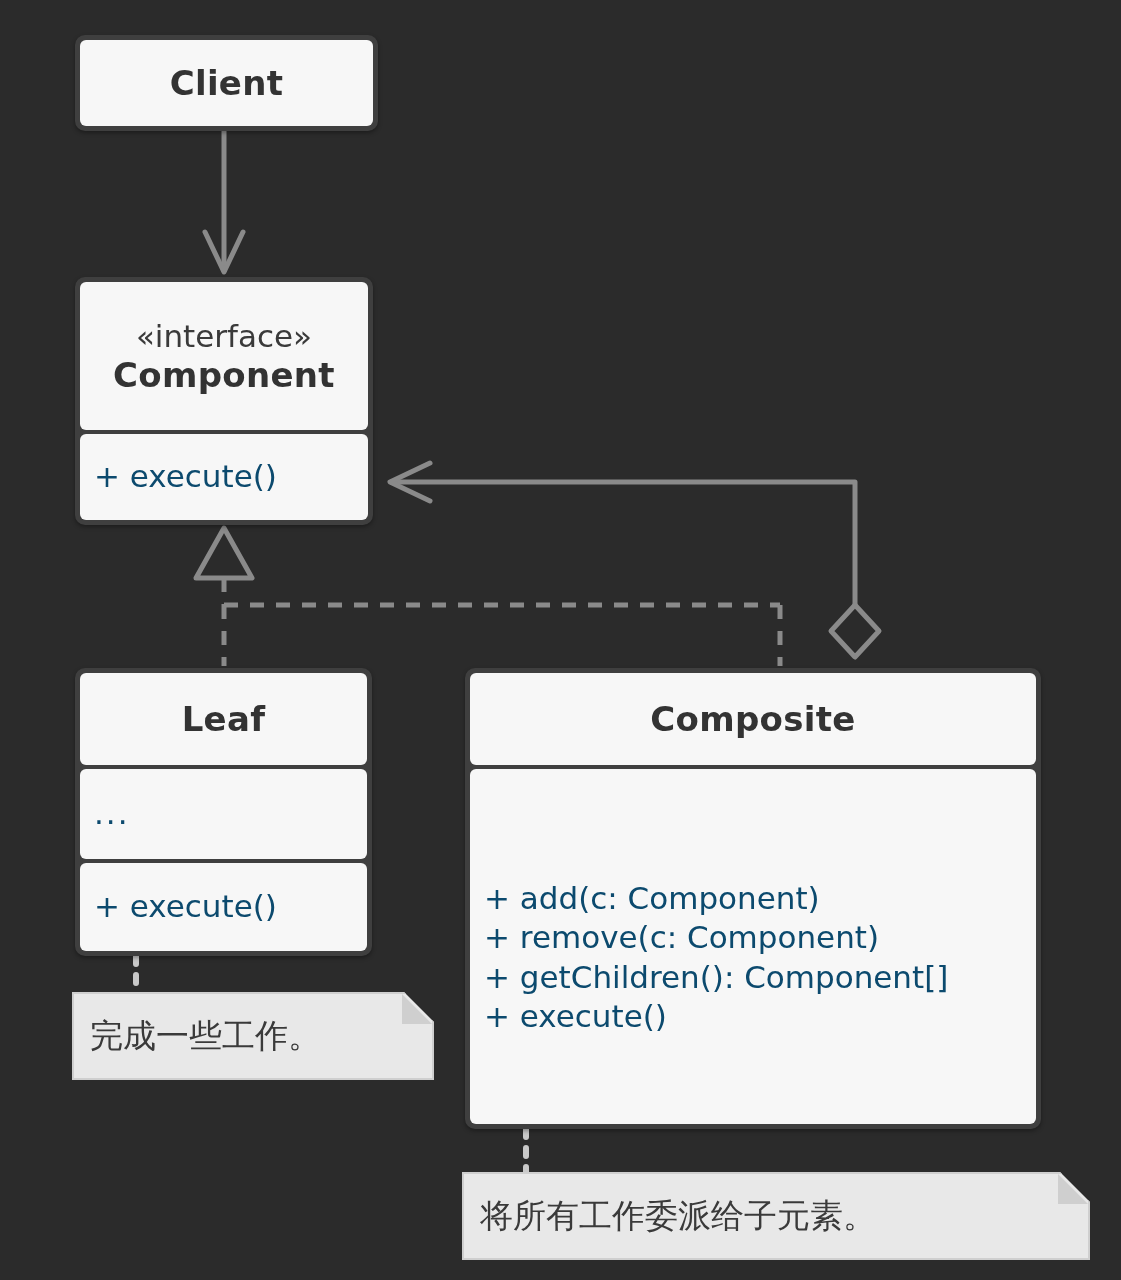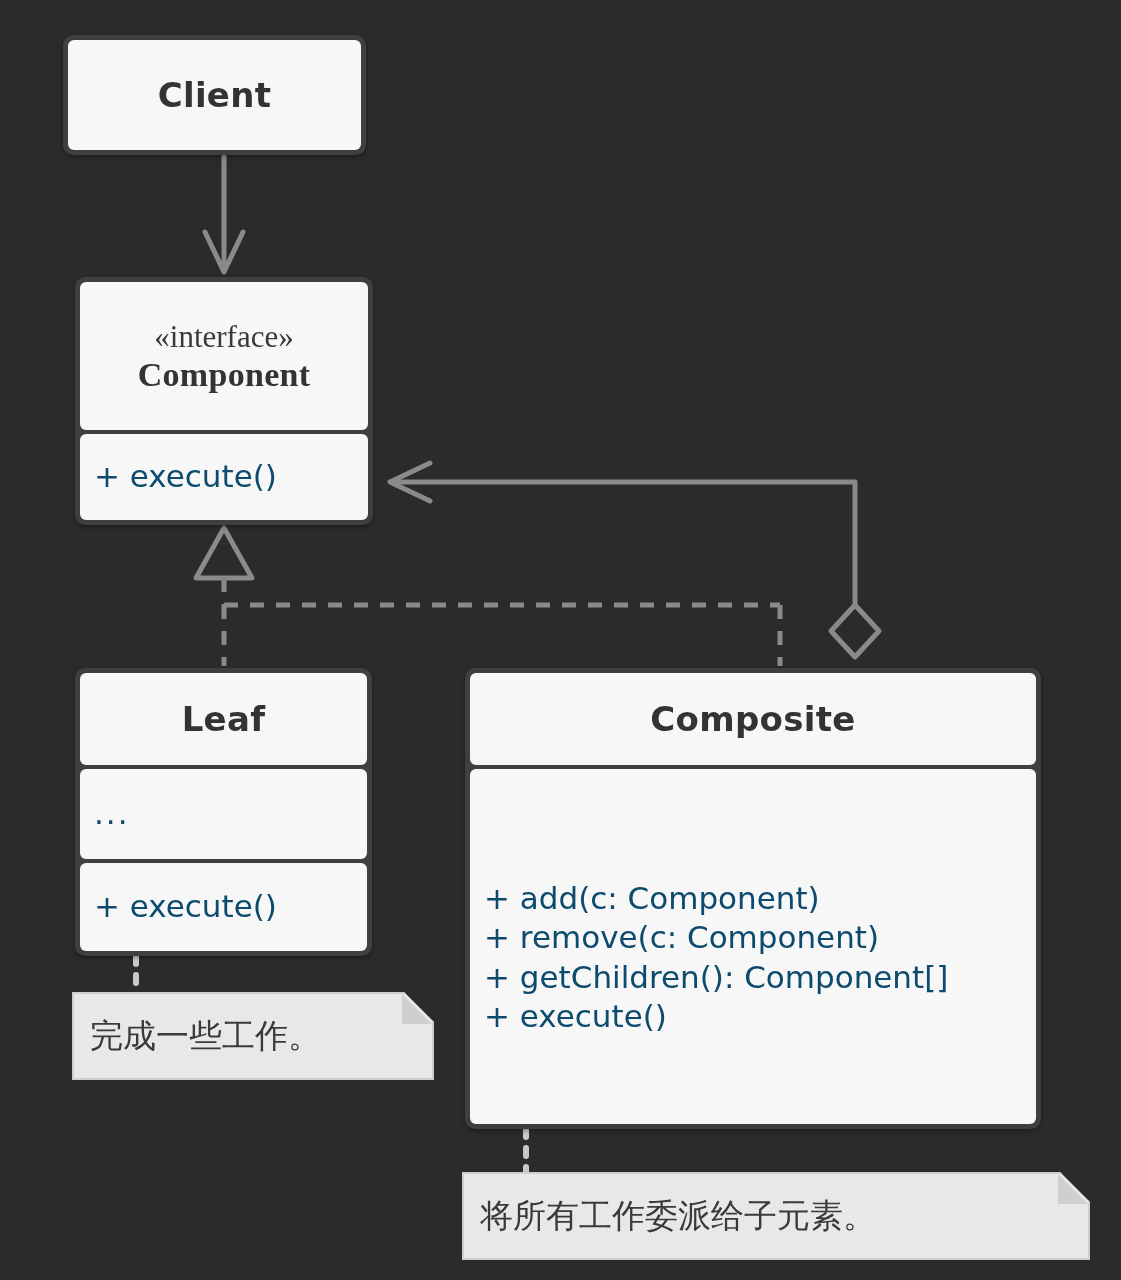--- a/index.html
+++ b/index.html
@@ -145,28 +145,28 @@
 
     
     <g>
       <line x1="136" y1="956" x2="136" y2="992" stroke="#c9c9c9" stroke-width="6" stroke-dasharray="8,11" stroke-linecap="round"></line>
     </g>
     <g>
       <line x1="526" y1="1129" x2="526" y2="1172" stroke="#c9c9c9" stroke-width="6" stroke-dasharray="8,11" stroke-linecap="round"></line>
     </g>
   </svg>
 
-  <div class="uml-box" style="left:63px; top:35px; width:303px; height:120px;">
+  <div class="uml-box" style="left:75px; top:35px; width:303px; height:96px;">
     <div class="compartment title" style="flex:1;">
       <span class="cls-name">Client</span>
     </div>
   </div>
 
   <div class="uml-box" style="left:75px; top:277px; width:298px; height:248px;">
-    <div class="compartment title" style="height:148px;font-family:Liberation Serif, serif;">
+    <div class="compartment title" style="height:148px;">
       <span class="stereotype">«interface»</span>
       <span class="cls-name">Component</span>
     </div>
     <div class="compartment members" style="flex:1;">
       <span class="member">+ execute()</span>
     </div>
   </div>
 
   <div class="uml-box" style="left:75px; top:668px; width:297px; height:288px;">
     <div class="compartment title" style="height:92px;">

